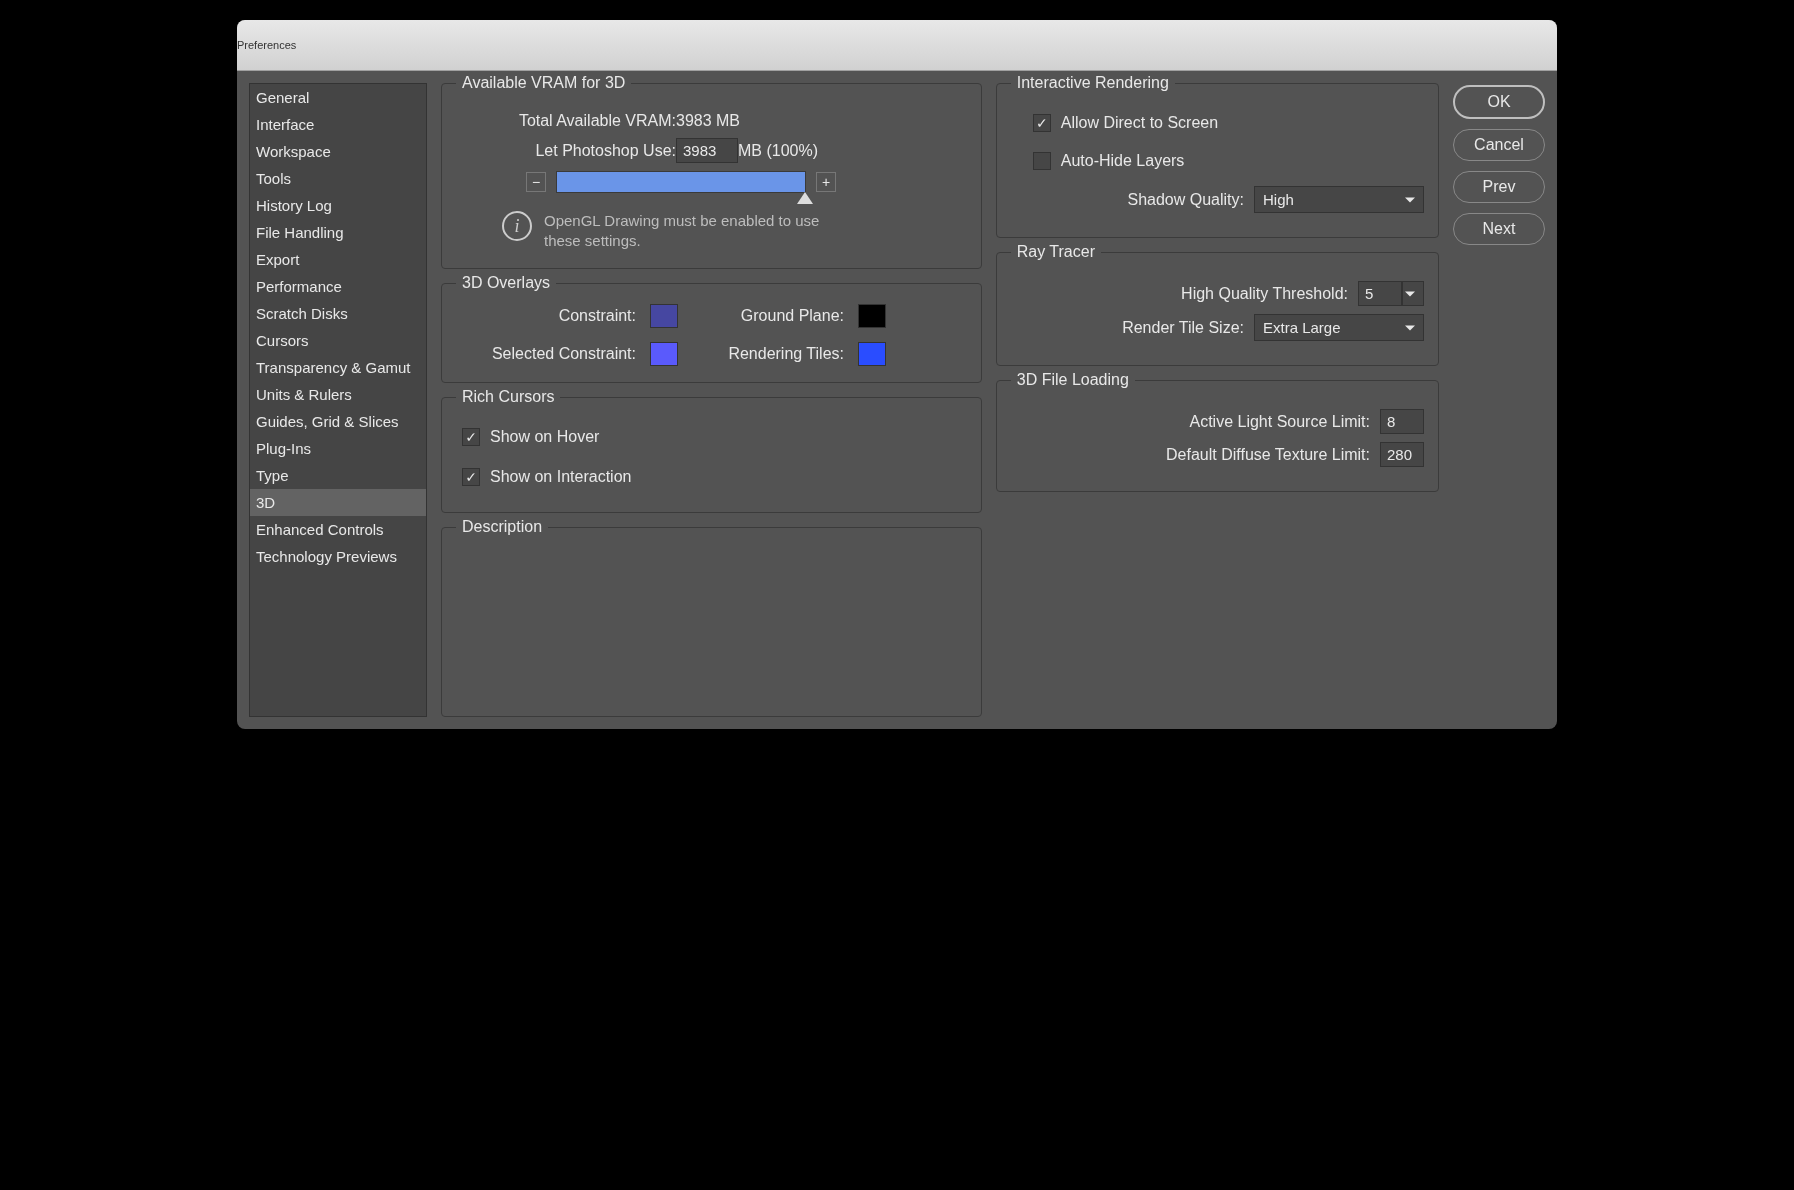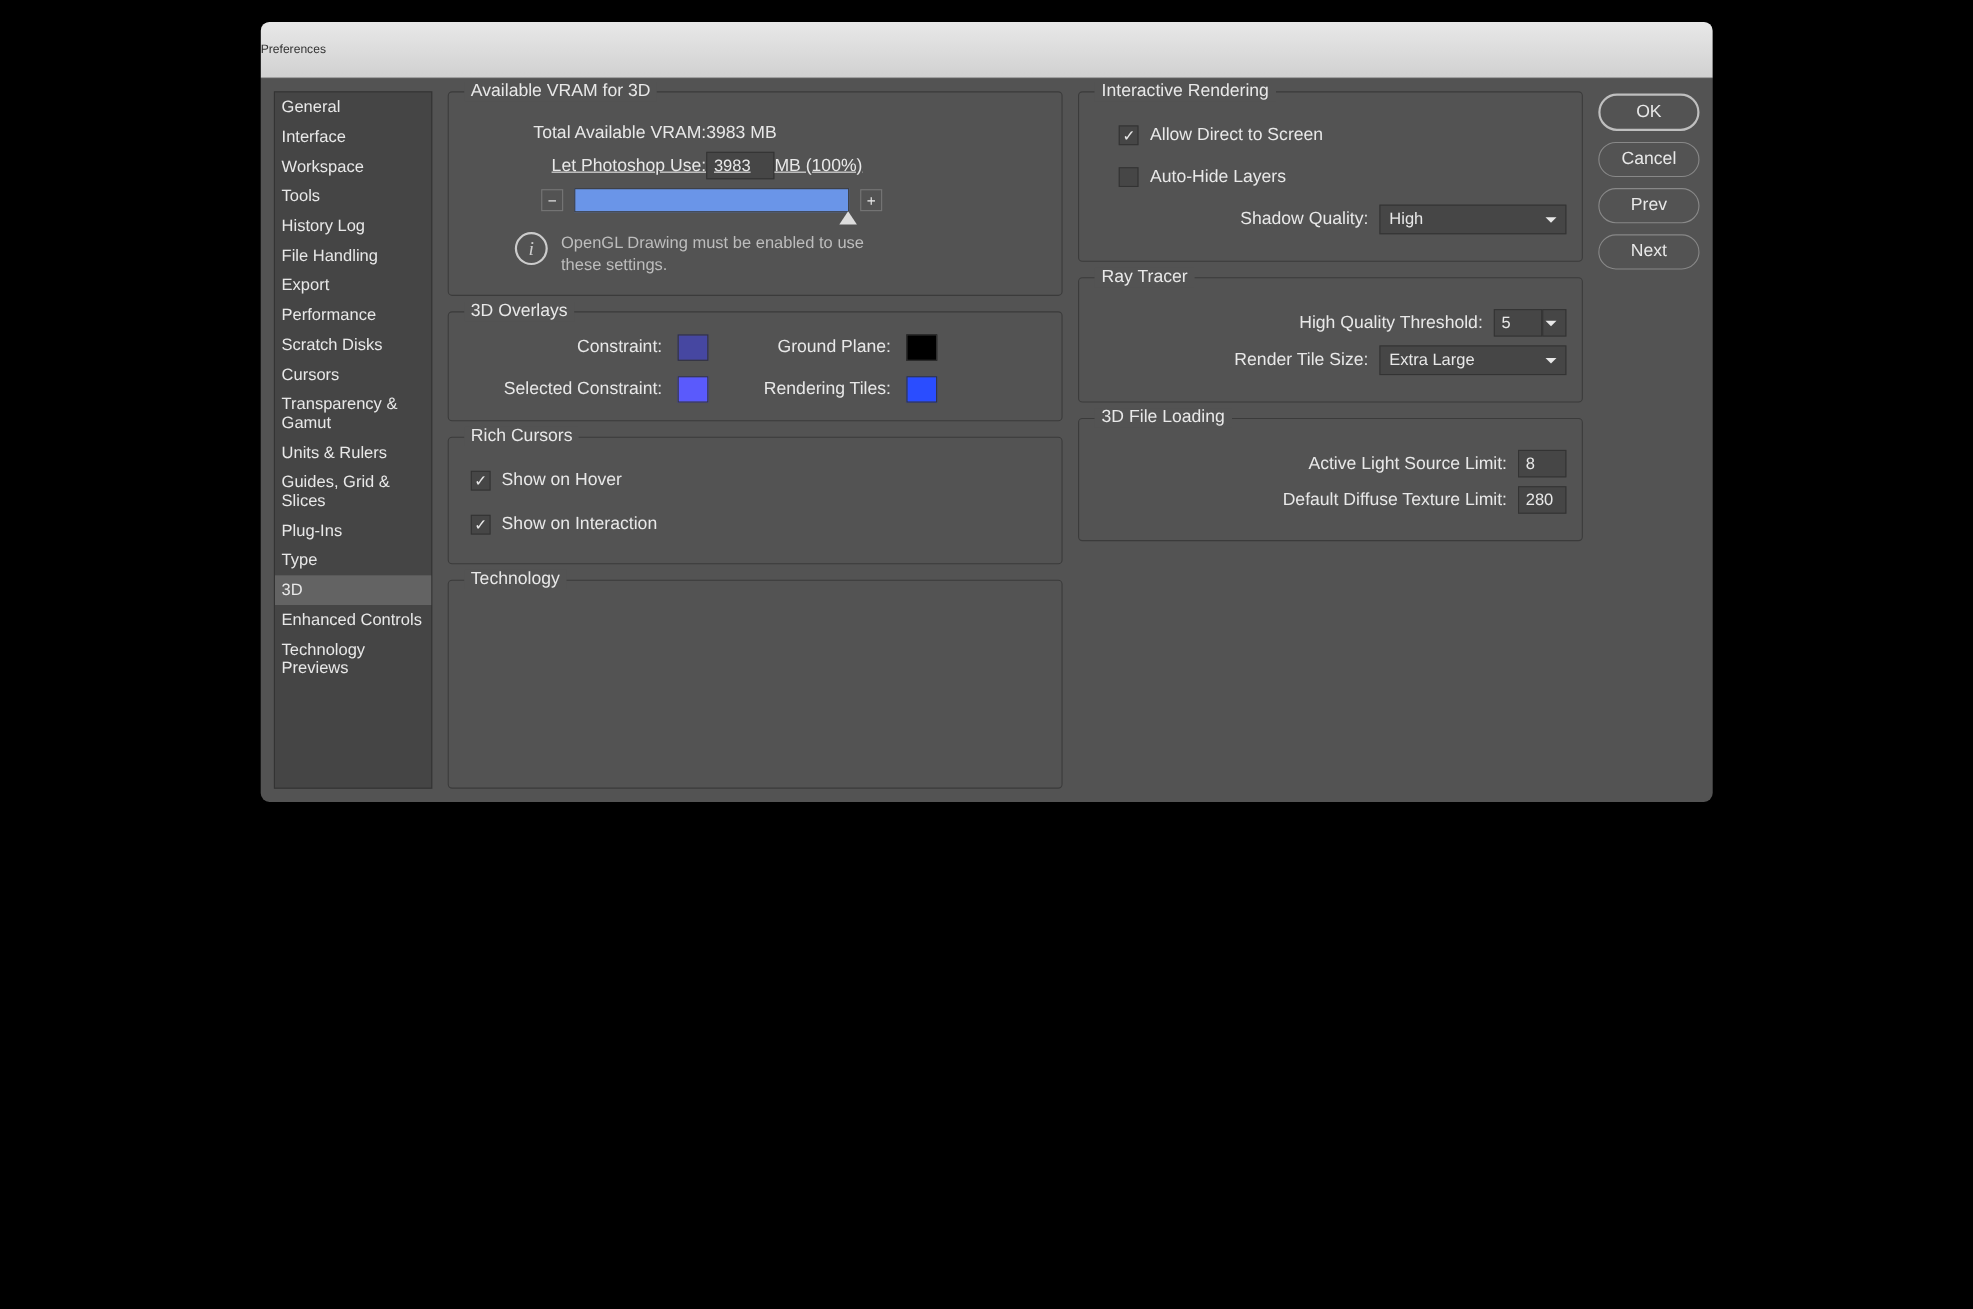--- a/index.html
+++ b/index.html
@@ -25,21 +25,21 @@
   font-size: 11px;
   font-weight: 500;
   border-bottom: 1px solid #a0a0a0;
 }
 .body {
   display: flex;
   padding: 12px;
   gap: 14px;
 }
 .sidebar {
-  width: 144px;
+  width: 178px;
   background: #454545;
   border: 1px solid #333;
   display: flex;
   flex-direction: column;
 }
 .sidebar-item {
   padding: 5px 6px;
   font-size: 15px;
   color: #e8e8e8;
   cursor: default;
@@ -216,21 +216,21 @@
 
     <div class="main">
       <div class="col col-left">
 
         <div class="group">
           <div class="group-title">Available VRAM for 3D</div>
           <div class="row" style="margin-left:30px;">
             <span class="label-right" style="width:190px;">Total Available VRAM:</span>
             <span>3983 MB</span>
           </div>
-          <div class="row" style="margin-left:30px;text-decoration:underline;">
+          <div class="row" style="margin-left:30px;">
             <span class="label-right" style="width:190px;">Let Photoshop Use:</span>
             <input class="text-input" value="3983" style="">
             <span>MB (100%)</span>
           </div>
           <div class="slider-wrap">
             <div class="stepbtn">−</div>
             <div class="slider-track">
               <div class="slider-thumb"></div>
             </div>
             <div class="stepbtn">+</div>
@@ -261,21 +261,21 @@
             <span class="checkbox checked"></span>
             <span>Show on Hover</span>
           </div>
           <div class="cb-row" style="margin-top:22px;">
             <span class="checkbox checked"></span>
             <span>Show on Interaction</span>
           </div>
         </div>
 
         <div class="description-box">
-          <div class="group-title">Technology</div>
+          <div class="group-title">Description</div>
         </div>
       </div>
 
       <div class="col">
 
         <div class="group">
           <div class="group-title">Interactive Rendering</div>
           <div class="cb-row" style="margin-left:22px;">
             <span class="checkbox checked"></span>
             <span>Allow Direct to Screen</span>

